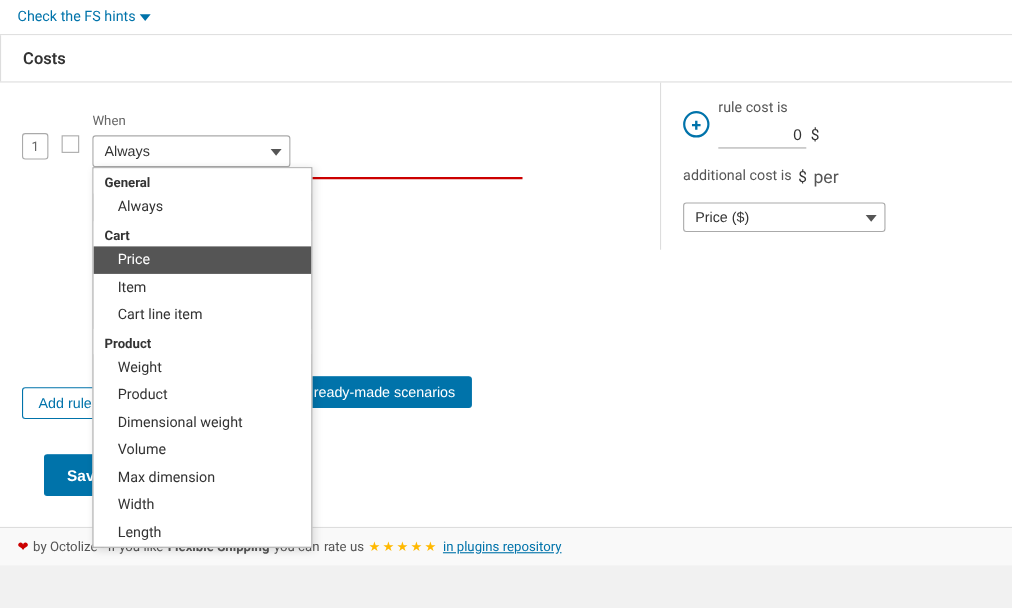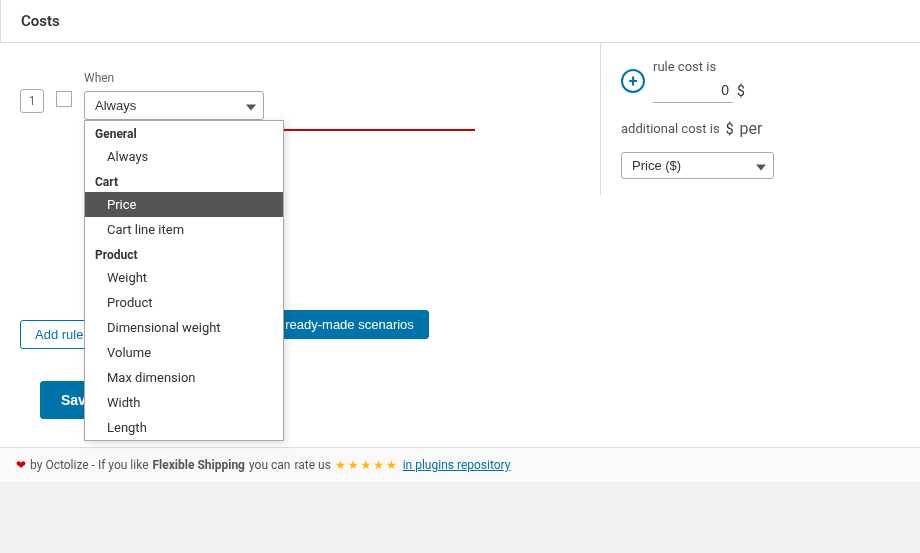--- a/index.html
+++ b/index.html
@@ -235,21 +235,21 @@
 
     .per-select {
       appearance: none;
       -webkit-appearance: none;
       background: #fff;
       border: 1px solid #aaa;
       border-radius: 3px;
       padding: 5px 28px 5px 10px;
       font-size: 13px;
       color: #333;
-      width: 153px;
+      width: 184px;
       cursor: pointer;
     }
 
     .per-select-arrow {
       position: absolute;
       right: 8px;
       top: 50%;
       transform: translateY(-50%);
       pointer-events: none;
     }
@@ -356,20 +356,26 @@
       justify-content: center;
       flex-shrink: 0;
       margin-top: 20px;
     }
   </style>
 </head>
 <body>
 
 <div>
 
+  <div class="top-bar">
+    <a class="fs-hints-link">
+      <span>Check the FS hints</span>
+      <span class="triangle-down"></span>
+    </a>
+  </div>
 
   <div class="main-container">
 
     <div class="conditions-costs-row">
       <div class="costs-col">
         <div style="padding-bottom:12px;">
           <span class="col-header">Costs</span>
         </div>
       </div>
     </div>
@@ -396,20 +402,21 @@
 
               
               <div class="dropdown-list">
                 <div class="dropdown-scroll">
 
                   <div class="dropdown-group-label">General</div>
                   <div class="dropdown-item">Always</div>
 
                   <div class="dropdown-group-label">Cart</div>
                   <div class="dropdown-item selected">Price</div>
+                  <div class="dropdown-item">Item</div>
                   <div class="dropdown-item">Cart line item</div>
 
                   <div class="dropdown-group-label">Product</div>
                   <div class="dropdown-item">Weight</div>
                   <div class="dropdown-item">Product</div>
                   <div class="dropdown-item">Dimensional weight</div>
                   <div class="dropdown-item">Volume</div>
                   <div class="dropdown-item">Max dimension</div>
                   <div class="dropdown-item">Width</div>
                   <div class="dropdown-item">Length</div>

